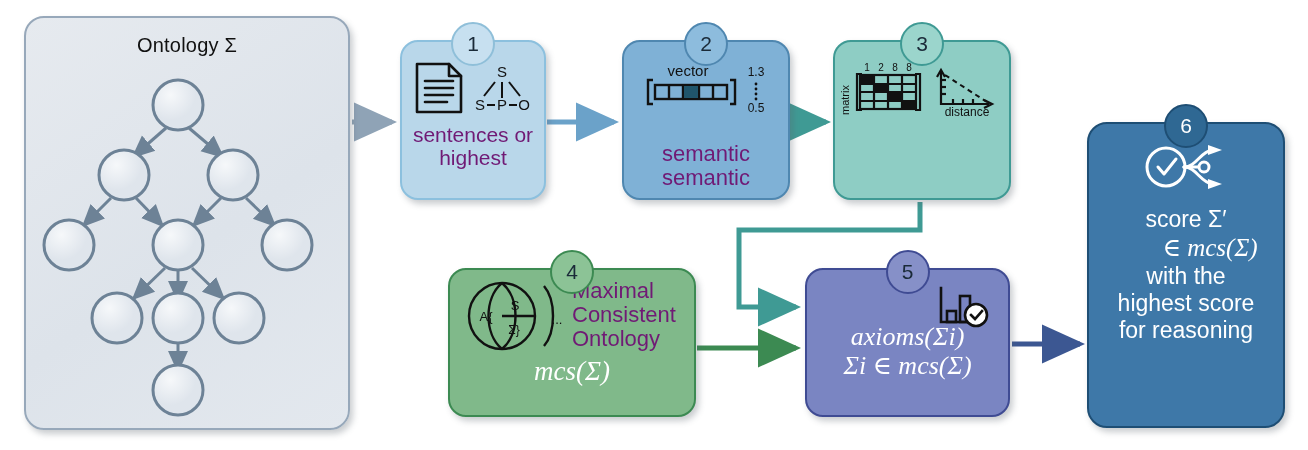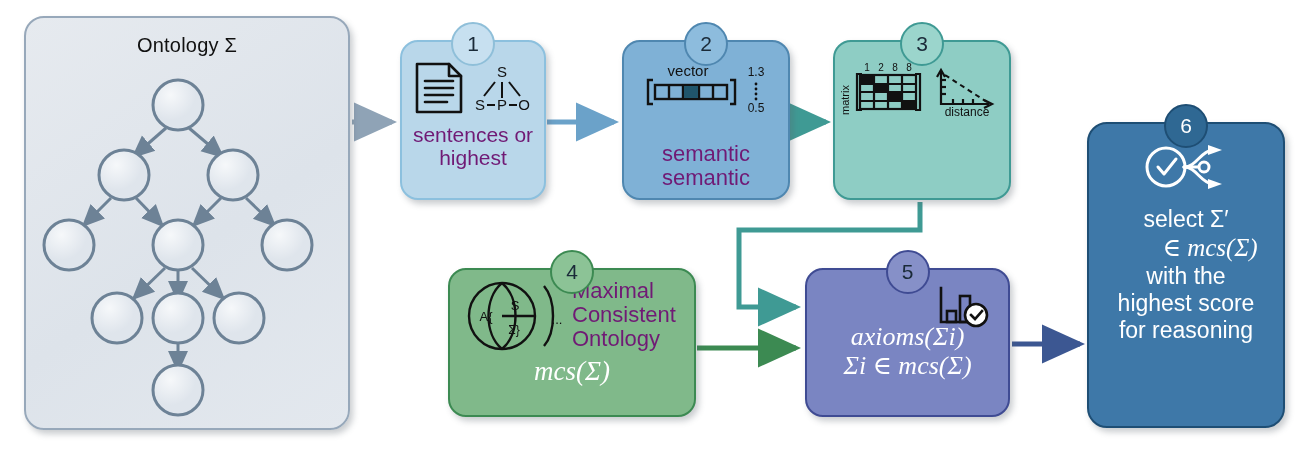--- a/index.html
+++ b/index.html
@@ -302,21 +302,21 @@
         <path d="M42,29 C54,29 58,14 70,12"></path>
         <path d="M42,29 C54,29 58,44 70,46"></path>
         <circle cx="62" cy="29" r="5"></circle>
       </g>
       <g fill="#fff">
         <path d="M66,7 L80,12 L66,17 Z"></path>
         <path d="M66,41 L80,46 L66,51 Z"></path>
       </g>
     </svg>
     <div class="sel">
-      <span>select Σ′</span><br>
+      <span>score Σ′</span><br>
       <span class="serif" style="font-size:25px">∈ mcs(Σ)</span><br>
       <span>with the</span><br>
       <span>highest score</span><br>
       <span>for reasoning</span>
     </div>
   </div>
 
 </div>
 
 </body></html>

